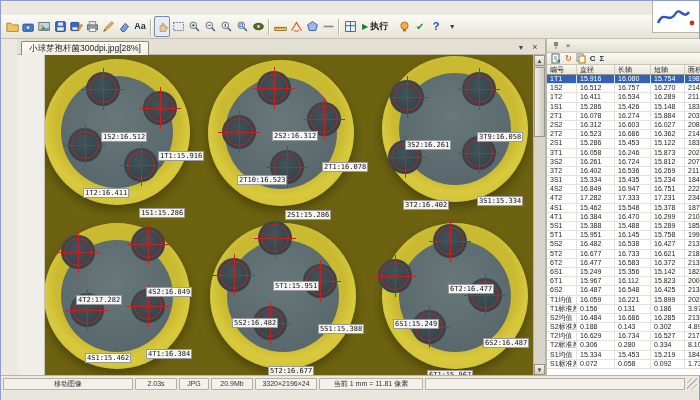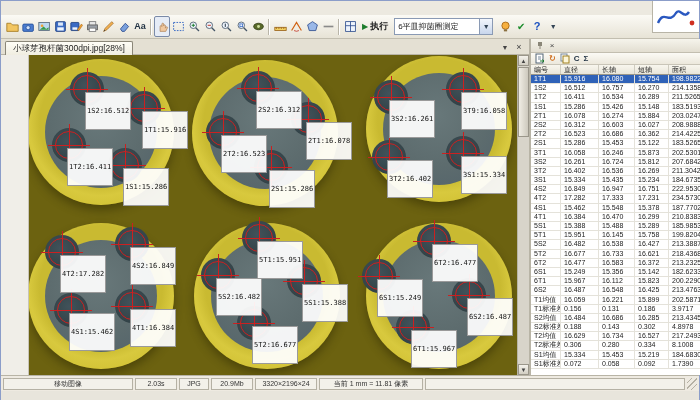--- a/index.html
+++ b/index.html
@@ -24,21 +24,21 @@
   .tsep{width:1px;height:16px;background:#b9b5a8;border-right:1px solid #fff;margin:0 2px;flex:0 0 auto;}
   .tg{font-size:10px;line-height:13px;}
   .runbtn{display:flex;align-items:center;gap:2px;padding:0 4px;height:18px;flex:0 0 auto;}
   .runbtn .play{color:#1c7c2c;font-size:8px;}
   .runbtn b{font-size:9px;color:#222;font-weight:bold;}
   .combo{display:flex;align-items:center;height:15px;background:#fff;border:1px solid #8a9ab4;margin-left:2px;flex:0 0 auto;}
   .combo .cv{font-size:8px;color:#222;padding:0 3px;white-space:nowrap;width:78px;overflow:hidden;}
   .combo .ca{width:12px;height:100%;background:linear-gradient(180deg,#f2f6fc,#c8d6ec);border-left:1px solid #8a9ab4;
     font-size:7px;color:#345;display:flex;align-items:center;justify-content:center;}
   
-  .main{position:absolute;left:0;top:38px;width:604px;height:336px;}
+  .main{position:absolute;left:16px;top:38px;width:604px;height:336px;}
   .left{position:absolute;left:0;top:0;width:528px;height:336px;}
   .tabbar{position:absolute;left:0;top:0;width:528px;height:16px;background:#e4e0d3;border-bottom:1px solid #b8b4a6;box-sizing:border-box;}
   .tab{position:absolute;left:4px;top:2px;height:14px;background:linear-gradient(180deg,#fefdf6,#efecdf);
     border:1px solid #8a8678;border-bottom:none;border-radius:2px 2px 0 0;display:flex;align-items:center;padding:0 7px;}
   .tab span{font-size:8.5px;color:#222;white-space:nowrap;}
   .tabx{position:absolute;right:4px;top:2px;width:12px;height:12px;font-size:9px;color:#444;
     display:flex;align-items:center;justify-content:center;}
   .tabarr{position:absolute;right:18px;top:2px;width:12px;height:12px;font-size:7px;color:#444;
     display:flex;align-items:center;justify-content:center;}
   
@@ -48,21 +48,21 @@
     background:radial-gradient(circle at 50% 44%,#c9ba31 56%,#d8c93e 66%,#d2c235 78%,#a89a28 90%,#6e6410 99%);
     box-shadow:0 5px 10px rgba(40,36,0,.45);}
   .culture{position:absolute;border-radius:50%;z-index:1;
     background:radial-gradient(circle at 48% 38%,#68787a 0%,#5d6c6e 55%,#52626a 100%);}
   .zone{position:absolute;border-radius:50%;z-index:2;
     background:radial-gradient(circle at 45% 40%,#41525a 0%,#35454a 60%,#2c3c42 100%);}
   .ring{position:absolute;border-radius:50%;border:1px solid #cc2020;box-sizing:border-box;z-index:3;}
   .rline{position:absolute;background:#cc2020;z-index:3;}
   .zlabel{position:absolute;z-index:4;background:rgba(255,255,255,.93);border:1px solid #9a9a9a;
     font-family:"DejaVu Sans Mono","Liberation Mono",monospace;font-size:7px;line-height:8px;color:#111;
-    padding:14px 1px;white-space:nowrap;}
+    padding:0 1px;white-space:nowrap;margin-top:40px;}
   .lstrip{position:absolute;left:0;top:0;width:28px;height:320px;background:#f0eee8;z-index:6;border-right:1px solid #c8c4b8;box-sizing:border-box;}
   .vscroll{position:absolute;right:0;top:0;width:12px;height:320px;background:#d8d4ca;z-index:7;border-left:1px solid #b8b4a6;box-sizing:border-box;}
   .varr{position:absolute;left:0;width:11px;height:11px;background:linear-gradient(180deg,#f4f2ec,#d2cec2);
     border:1px solid #9a968a;box-sizing:border-box;font-size:6px;color:#444;display:flex;align-items:center;justify-content:center;}
   .vthumb{position:absolute;left:0;top:12px;width:11px;height:70px;background:linear-gradient(90deg,#f0ede4,#cdc9bd);
     border:1px solid #9a968a;box-sizing:border-box;}
   
   .panel{position:absolute;left:528px;top:0;width:172px;height:336px;background:#fff;border-left:2px solid #b8b4a6;box-sizing:border-box;}
   .phead{position:absolute;left:0;top:0;right:0;height:14px;background:linear-gradient(180deg,#f6f4ec,#e2ded1);
     border-bottom:1px solid #c2beb0;display:flex;align-items:center;padding:0 3px;box-sizing:border-box;}
@@ -231,24 +231,20 @@
     <span class="tsep"></span>
     <span class="tbi">
         <svg viewBox="0 0 16 16">
           <rect x="2" y="2" width="12" height="12" fill="#eef4fc" stroke="#2a4a8c"></rect>
           <path d="M2 7 h12 M8 2 v12" stroke="#2a4a8c"></path>
         </svg>
       </span>
     <span class="runbtn">
       <span class="play">▶</span>
       <b>执行</b>
-    </span>
-    <span class="combo">
-      <span class="cv">6平皿抑菌圈测定</span>
-      <span class="ca">▼</span>
     </span>
     <span class="tbi" style="margin-left:4px;">
         <svg viewBox="0 0 16 16">
           <circle cx="8" cy="7" r="4.5" fill="#f6b040" stroke="#a06010"></circle>
           <rect x="6" y="11.5" width="4" height="2.5" fill="#8a7040"></rect>
         </svg>
       </span>
     <span class="tbi">
         <span class="tg" style="color:#1c8c2c;font-weight:bold;">✔</span>
       </span>
@@ -302,21 +298,21 @@
             <div class="zlabel" style="left: 255px; top: 36px; width: auto; height: auto;">2S2:16.312</div>
             <div class="zone" style="left: 290px; top: 47px; width: 34px; height: 34px;"></div>
             <div class="ring" style="left: 293px; top: 50px; width: 28px; height: 28px;"></div>
             <div class="rline" style="left: 286px; top: 64px; width: 42px; height: 1px;"></div>
             <div class="rline" style="left: 307px; top: 43px; width: 1px; height: 42px;"></div>
             <div class="zlabel" style="left: 305px; top: 67px; width: auto; height: auto;">2T1:16.078</div>
             <div class="zone" style="left: 205px; top: 60px; width: 34px; height: 34px;"></div>
             <div class="ring" style="left: 208px; top: 63px; width: 28px; height: 28px;"></div>
             <div class="rline" style="left: 201px; top: 77px; width: 42px; height: 1px;"></div>
             <div class="rline" style="left: 222px; top: 56px; width: 1px; height: 42px;"></div>
-            <div class="zlabel" style="left: 220px; top: 80px; width: auto; height: auto;">2T2:16.523</div>
+            <div class="zlabel" style="left: 220px; top: 80px; width: auto; height: auto;">2T10:16.523</div>
             <div class="zone" style="left: 253px; top: 95px; width: 34px; height: 34px;"></div>
             <div class="ring" style="left: 256px; top: 98px; width: 28px; height: 28px;"></div>
             <div class="rline" style="left: 249px; top: 112px; width: 42px; height: 1px;"></div>
             <div class="rline" style="left: 270px; top: 91px; width: 1px; height: 42px;"></div>
             <div class="zlabel" style="left: 268px; top: 115px; width: auto; height: auto;">2S1:15.286</div>
             <div class="dish" style="left: 365px; top: 1px; width: 146px; height: 146px;"></div>
             <div class="culture" style="left: 382px; top: 18px; width: 112px; height: 112px;"></div>
             <div class="zone" style="left: 373px; top: 25px; width: 34px; height: 34px;"></div>
             <div class="ring" style="left: 376px; top: 28px; width: 28px; height: 28px;"></div>
             <div class="rline" style="left: 369px; top: 42px; width: 42px; height: 1px;"></div>

